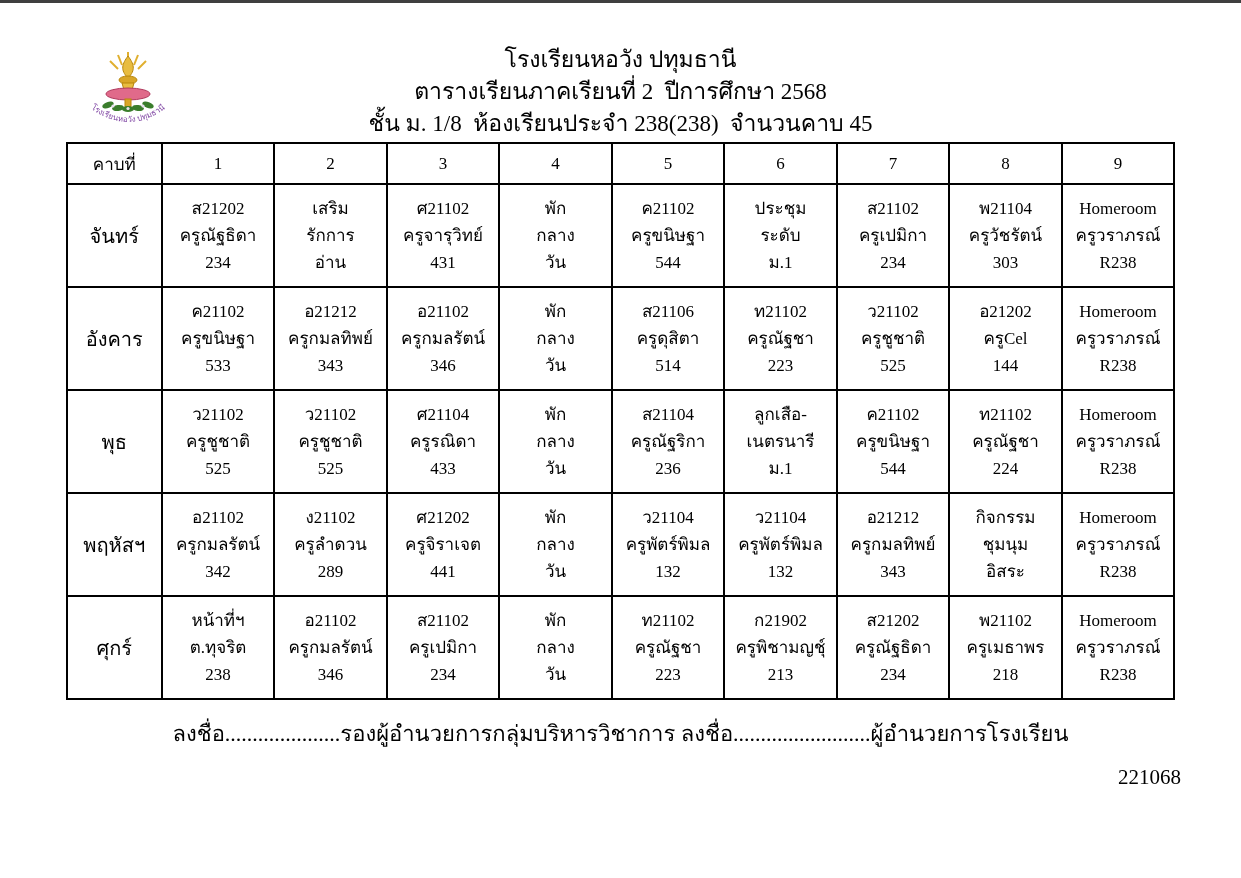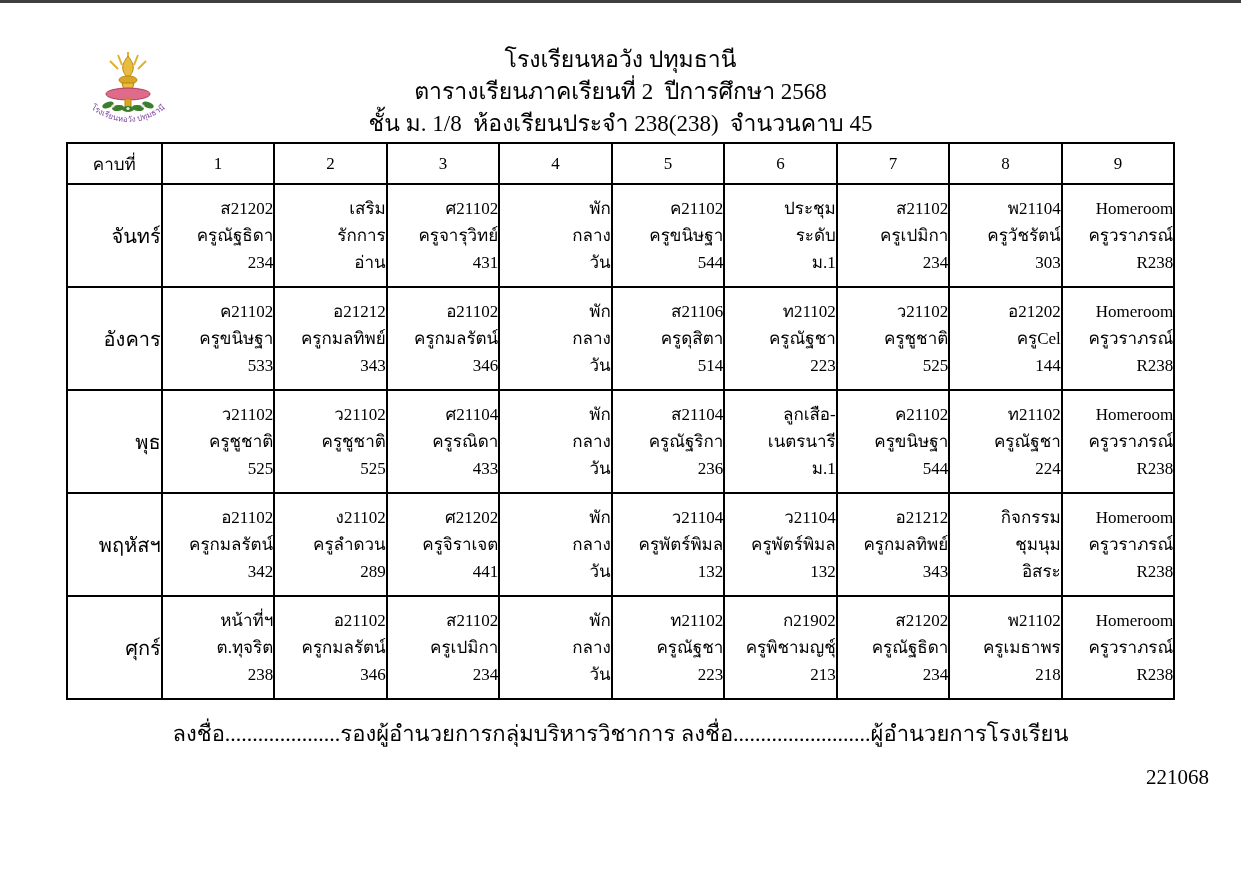--- a/index.html
+++ b/index.html
@@ -57,41 +57,40 @@
     height: 39px;
     font-size: 17px;
   }
   tr.time-row th, tr.time-row td {
     height: 37px;
     font-size: 16px;
   }
   tr.time-row td { letter-spacing: 0.3px; }
   tr.day-row th, tr.day-row td {
     height: 101px;
-    text-align: right;
   }
   tr.day-row th {
     font-size: 20px;
     font-weight: normal;
   }
   tr.day-row td {
     font-size: 17px;
   }
   .cell-line {
     line-height: 1.6;
     white-space: nowrap;
   }
   .signature {
     text-align: center;
     margin-top: 16px;
     font-size: 22px;
   }
   .doc-number {
     text-align: right;
-    padding-right: 32px;
+    padding-right: 60px;
     margin-top: 14px;
     font-size: 21px;
   }
 </style>
 </head>
 <body>
 
 <div class="topbar"></div>
 
 <div class="header">

